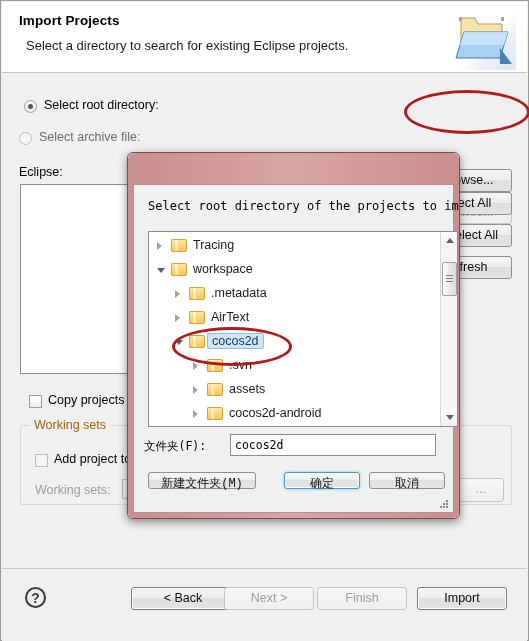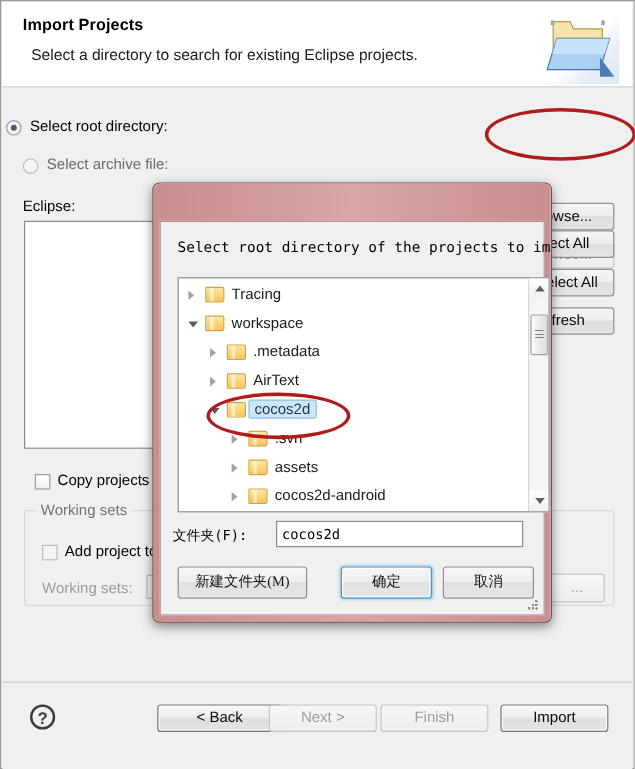--- a/index.html
+++ b/index.html
@@ -153,21 +153,21 @@
     position: absolute;
     border: 1px solid #d7d7d7;
     border-radius: 2px;
     box-sizing: border-box;
   }
   .group-title {
     position: absolute;
     background: #f0f0f0;
     padding: 0 4px;
     font-size: 12.5px;
-    color: #737373;
+    color: #a16207;
   }
 
   
   .wiz-footer {
     position: absolute;
     left: 1px; right: 1px; top: 567px;
     height: 73px;
     background: #f0f0f0;
     border-top: 1px solid #c8c8c8;
   }
@@ -369,25 +369,25 @@
     border: 1px solid #8c8c8c;
     box-sizing: border-box;
     font-family: "DejaVu Sans Mono", monospace;
     font-size: 11.5px;
     line-height: 20px;
     padding-left: 4px;
     color: #000;
   }
   .bw-btn {
     position: absolute;
-    height: 27px;
+    height: 17px;
     border: 1px solid #8e8f8f;
     border-radius: 3px;
     background: linear-gradient(to bottom,#f6f6f6 0%,#efefef 47%,#e0e0e0 50%,#e6e6e6 100%);
-    font-family: Liberation Serif, serif;
+    font-family: Liberation Mono, monospace;
     font-size: 12px;
     color: #111;
     text-align: center;
     line-height: 23px;
     box-sizing: border-box;
     white-space: nowrap;
   }
   .bw-btn.primary {
     border: 1px solid #3c9ad6;
     box-shadow: inset 0 0 0 1px #ffffff, 0 0 3px rgba(60,154,214,0.6);
@@ -430,21 +430,21 @@
         <rect x="57" y="9" width="3" height="4" fill="#9aa4ad"></rect>
         <path d="M20 24 L64 24 L56 50 L12 50 Z" fill="#a9d2f2" stroke="#3f76ad" stroke-width="1"></path>
         <path d="M20 24 L64 24 L60 37 L16 37 Z" fill="#cbe6fa" opacity="0.85"></path>
         <path d="M56 40 L68 56 L56 56 Z" fill="#4a7fb5"></path>
       </svg>
     </div>
   </div>
 
   <div class="wiz-body">
 
-    <div class="row-radio" style="left:3px; top:24px; width:160px;text-decoration:underline;">
+    <div class="row-radio" style="left:22px; top:24px; width:160px;text-decoration:underline;">
       <span class="radio checked"></span>
       <span class="radio-label">Select root directory:</span>
     </div>
     <div class="txtbox" style="left:168px; top:96px; width:246px;"></div>
     <div class="btn" style="left:421px; top:96px; width:89px;">Browse...</div>
 
     <div class="row-radio" style="left:17px; top:56px; width:160px;">
       <span class="radio dim"></span>
       <span class="radio-label dim">Select archive file:</span>
     </div>

